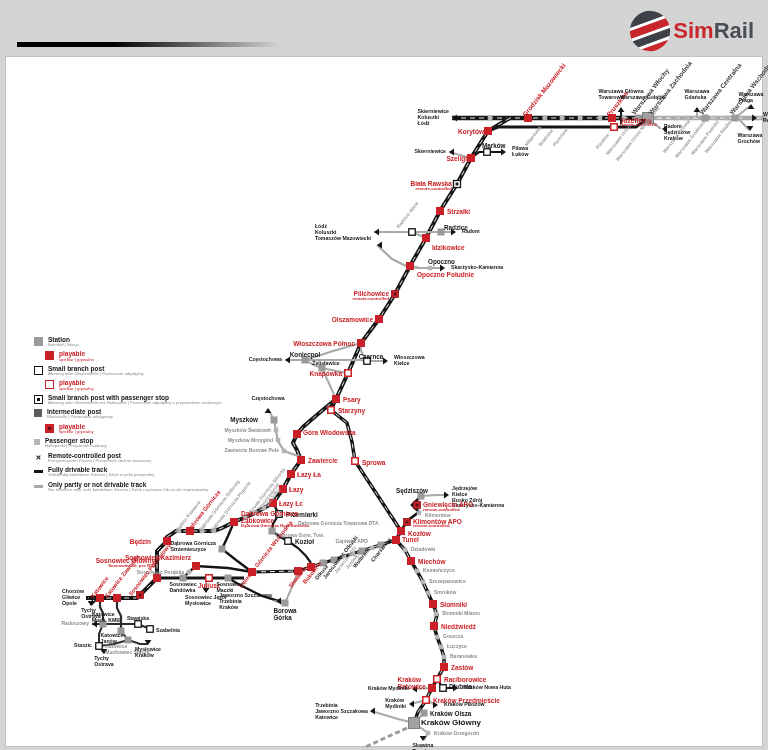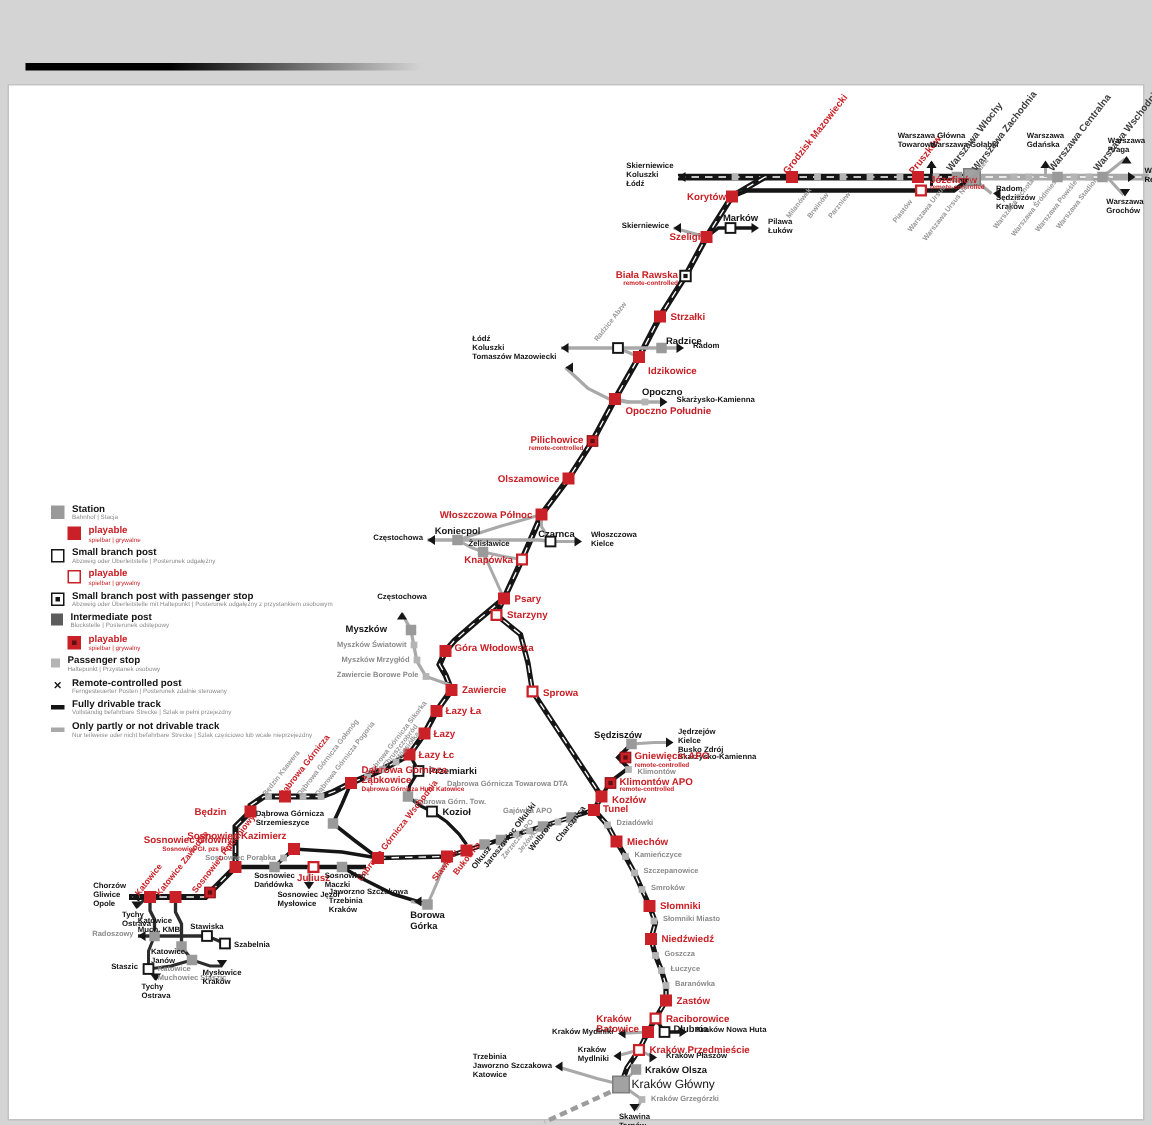--- a/index.html
+++ b/index.html
@@ -19,21 +19,21 @@
   .logo-rail{color:#4a4f55;}
   
   .map-panel{position:absolute;left:6px;top:57px;width:756px;height:689px;background:#ffffff;
     box-shadow:0 0 0 1px #c2c2c2;}
   #layer{position:absolute;left:0;top:0;width:768px;height:750px;pointer-events:none;}
   #svgl{position:absolute;left:0;top:0;}
   .lbl{position:absolute;white-space:pre-line;line-height:1.12;}
   .k-rb{color:#c92127;font-weight:bold;font-size:6.5px;}
   .k-rt{color:#c92127;font-size:4.3px;font-weight:bold;}
   .k-bb{color:#151515;font-weight:bold;font-size:6.3px;}
-  .k-bbl{color:#151515;font-weight:normal;font-size:8px;}
+  .k-bbl{color:#151515;font-weight:bold;font-size:8px;}
   .k-bs{color:#151515;font-weight:bold;font-size:5.2px;}
   .k-gs{color:#8b8b8b;font-weight:bold;font-size:5px;}
   .k-db{color:#3d3d3d;font-weight:bold;font-size:6.5px;}
   .k-ab{color:#151515;font-weight:bold;font-size:5.2px;}
   .k-gab{color:#8b8b8b;font-weight:bold;font-size:5px;}
   .k-rr{color:#c92127;font-weight:bold;font-size:5.8px;}
   .k-gr{color:#9a9a9a;font-weight:bold;font-size:4.8px;}
   .k-bbr{color:#1a1a1a;font-weight:bold;font-size:5.4px;}
   
   .legend{position:absolute;left:34px;top:336px;width:190px;}
@@ -56,20 +56,39 @@
   .ic-ps{background:#b4b4b4;width:6px;height:6px;margin-top:2px;}
   .ic-rc{font-size:7px;font-weight:bold;color:#151515;line-height:9px;text-align:center;}
   .ic-trk{background:#151515;height:3px;margin-top:4px;}
   .ic-trkg{background:#a9a9a9;height:3px;margin-top:4px;}
 </style>
 </head>
 <body>
 
 <div class="hdr">
   <div class="hdr-bar"></div>
+  <div class="logo">
+    <svg width="46" height="46" viewBox="0 0 48 48">
+      <defs>
+          <clipPath id="cc">
+            <circle cx="24" cy="24" r="21"></circle>
+          </clipPath>
+        </defs>
+      <g clip-path="url(#cc)" transform="rotate(-20 24 24)">
+        <rect x="-10" y="-8" width="68" height="22" fill="#3d4248"></rect>
+        <rect x="-10" y="14" width="68" height="3" fill="#ffffff"></rect>
+        <rect x="-10" y="17" width="68" height="8" fill="#c9262c"></rect>
+        <rect x="-10" y="25" width="68" height="3" fill="#ffffff"></rect>
+        <rect x="-10" y="28" width="68" height="8" fill="#3d4248"></rect>
+        <rect x="-10" y="36" width="68" height="3" fill="#ffffff"></rect>
+        <rect x="-10" y="39" width="68" height="18" fill="#c9262c"></rect>
+      </g>
+    </svg>
+    <span class="logo-text"><span class="logo-sim">Sim</span><span class="logo-rail">Rail</span></span>
+  </div>
 </div>
 
 <div class="map-panel"></div>
 <div id="layer">
   <svg id="svgl" width="768" height="750">
       <polyline points="452,118 648,118" fill="none" stroke="#151515" stroke-width="4.5"></polyline>
       <polyline points="452,118 648,118" fill="none" stroke="#ffffff" stroke-width="0.9" stroke-dasharray="5,4"></polyline>
       <polyline points="648,118 766,118" fill="none" stroke="#a9a9a9" stroke-width="4.5"></polyline>
       <polyline points="648,118 766,118" fill="none" stroke="#ffffff" stroke-width="0.9" stroke-dasharray="5,4"></polyline>
       <polyline points="697,118 697,108" fill="none" stroke="#a9a9a9" stroke-width="2"></polyline>

